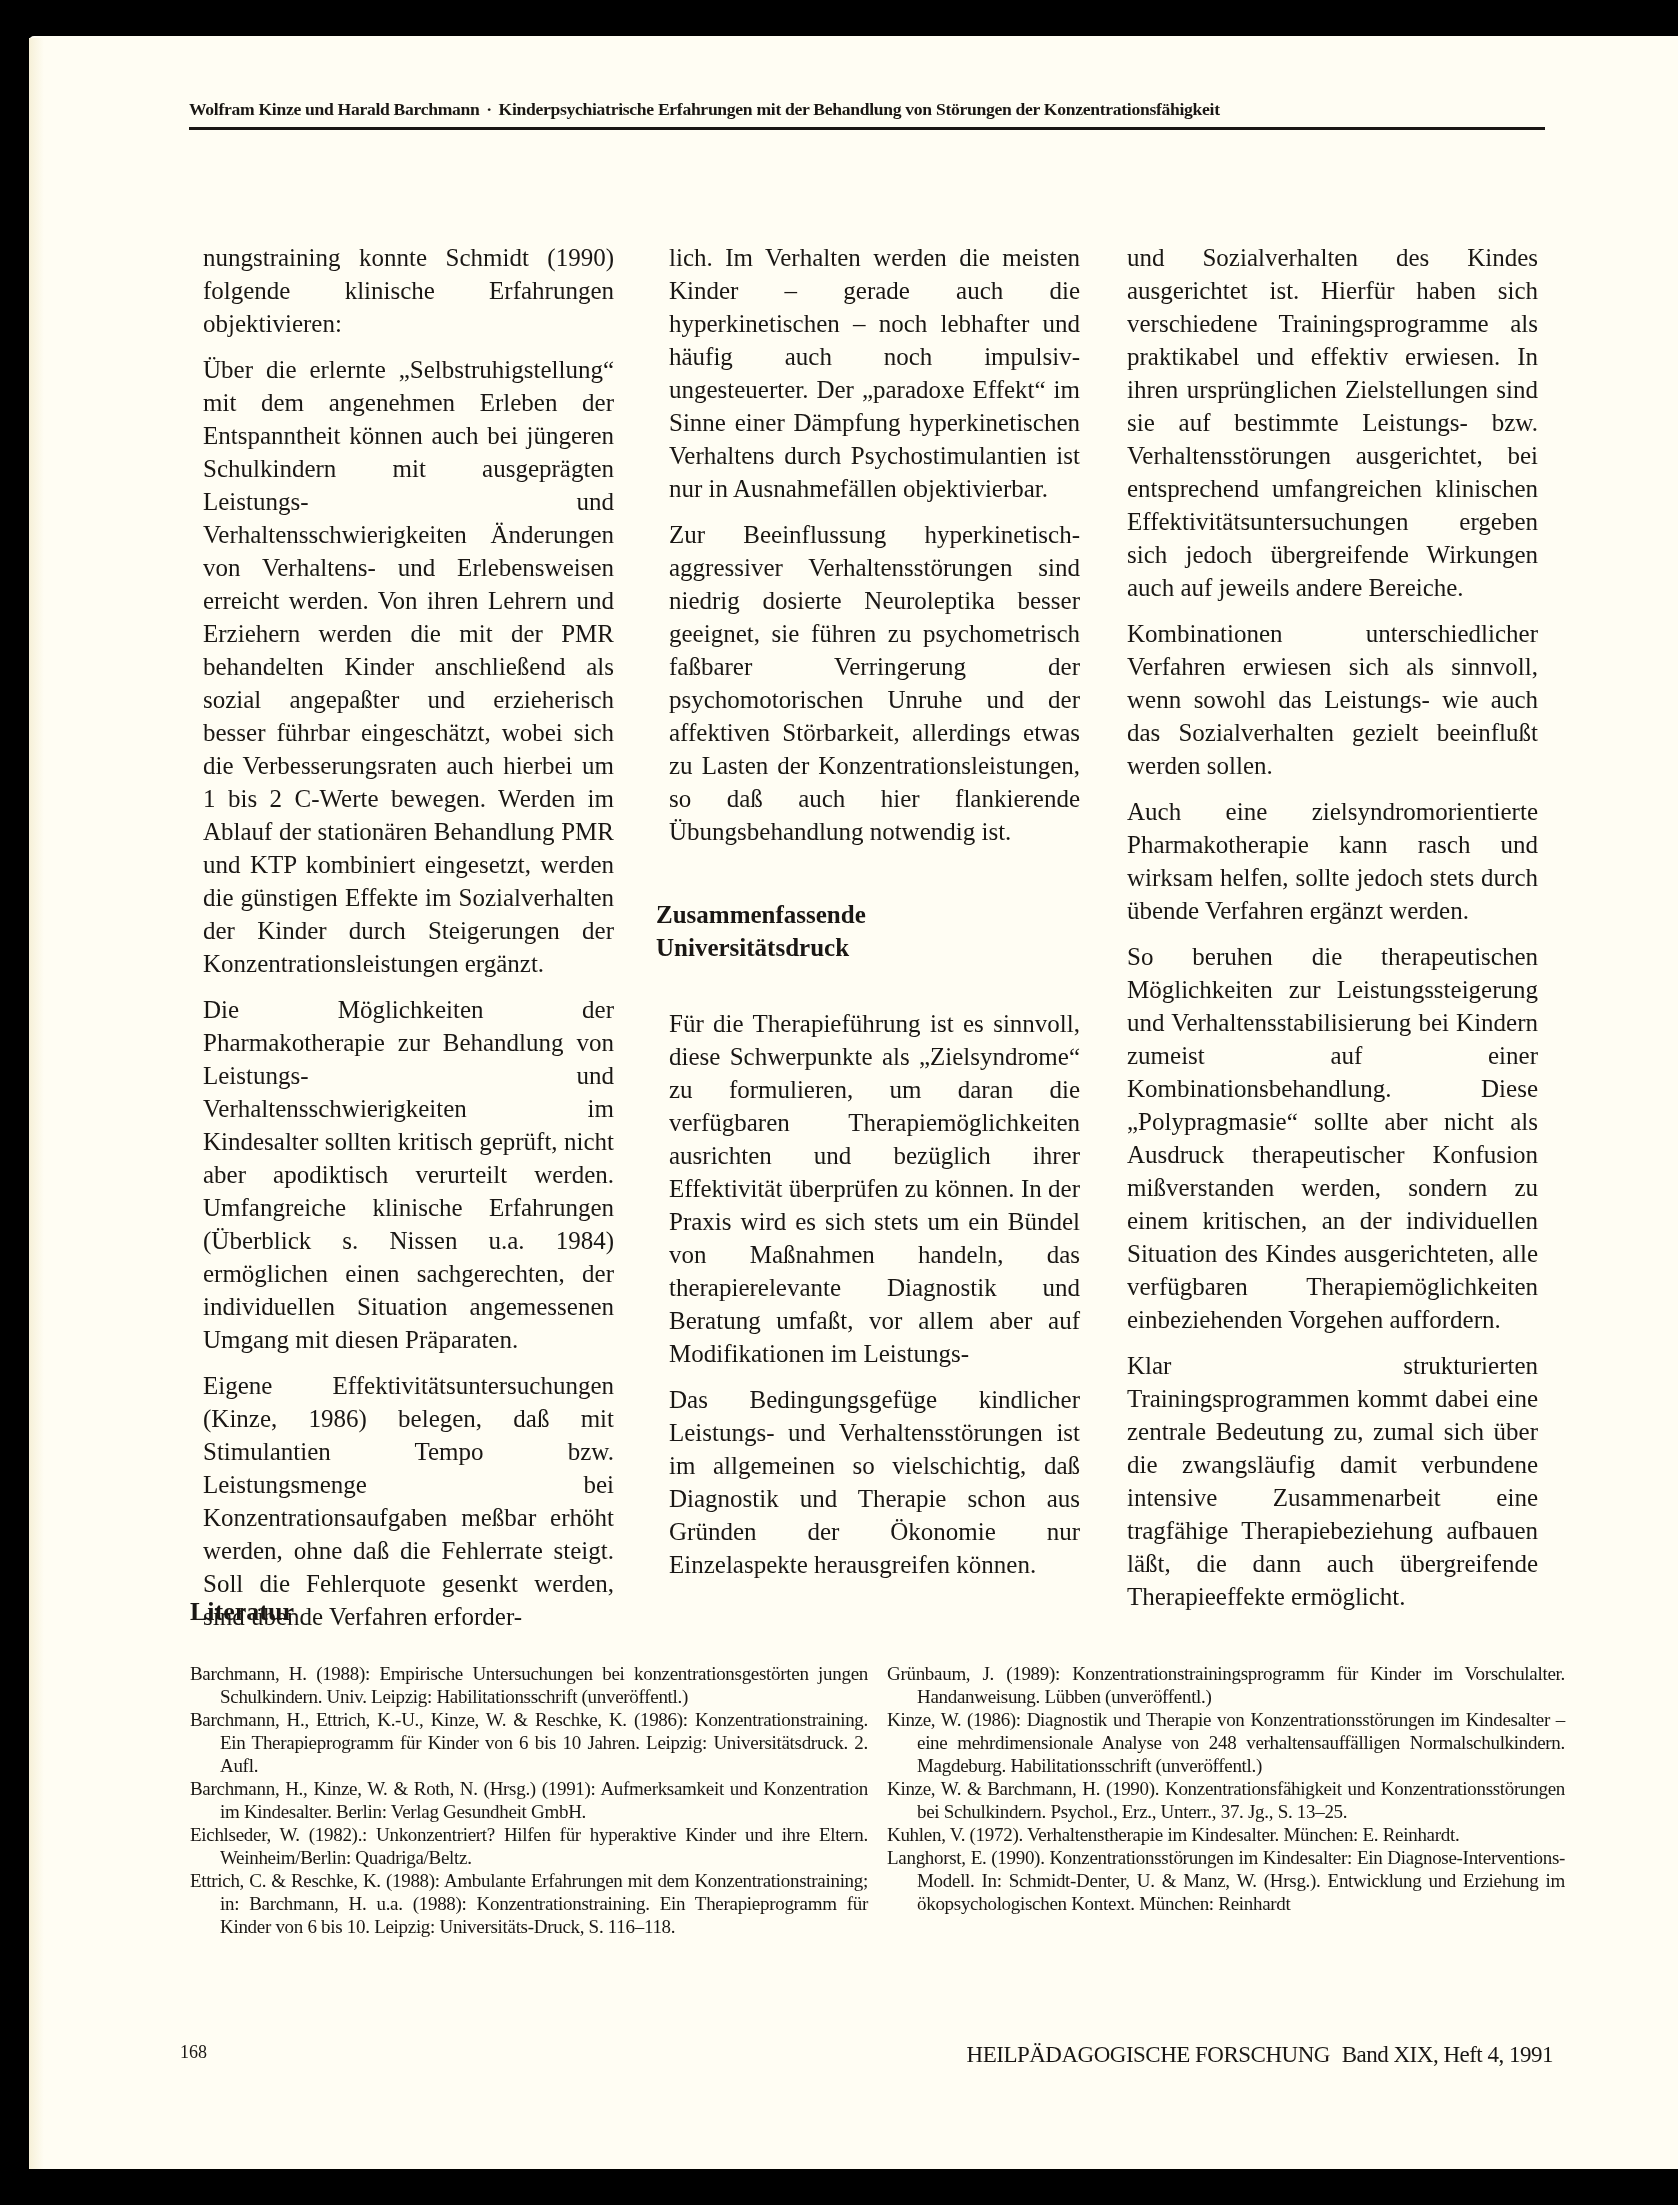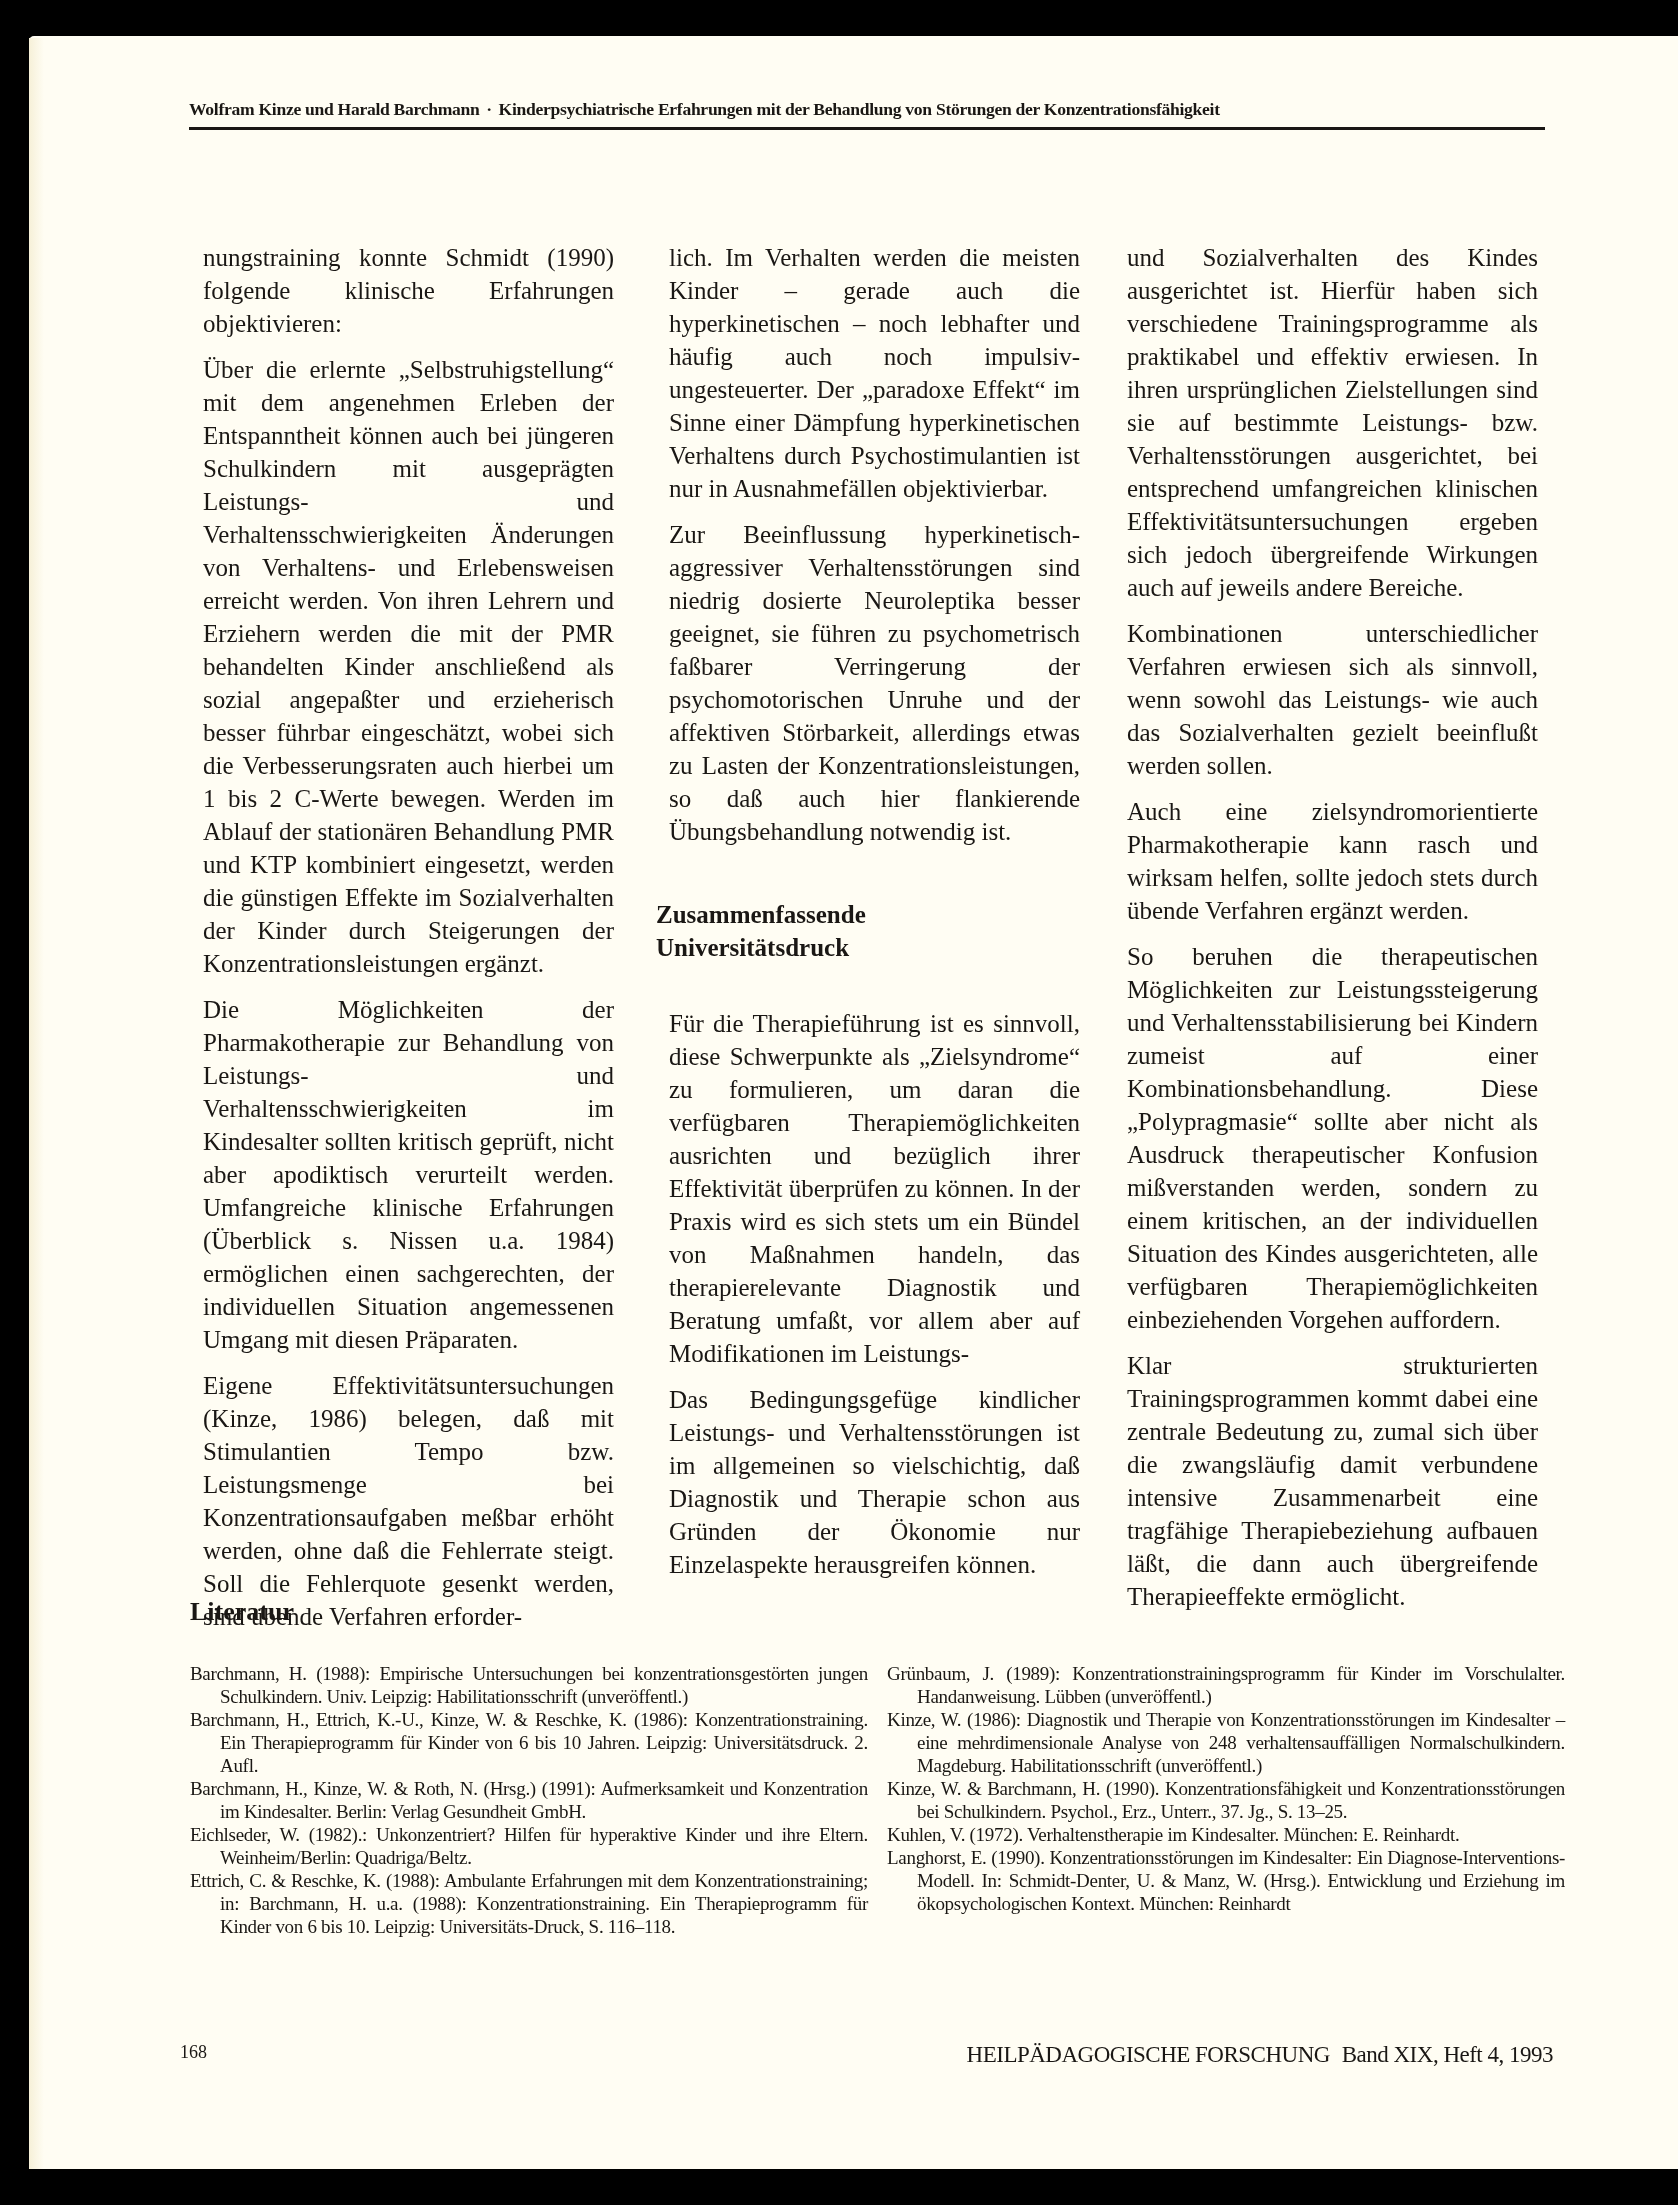--- a/index.html
+++ b/index.html
@@ -145,15 +145,15 @@
 <div class="refs refs-right">
   <p class="ref">Grünbaum, J. (1989): Konzentrationstrainingsprogramm für Kinder im Vorschulalter. Handanweisung. Lübben (unveröffentl.)</p>
   <p class="ref">Kinze, W. (1986): Diagnostik und Therapie von Konzentrationsstörungen im Kindesalter – eine mehrdimensionale Analyse von 248 verhaltensauffälligen Normalschulkindern. Magdeburg. Habilitationsschrift (unveröffentl.)</p>
   <p class="ref">Kinze, W. &amp; Barchmann, H. (1990). Konzentrationsfähigkeit und Konzentrationsstörungen bei Schulkindern. Psychol., Erz., Unterr., 37. Jg., S. 13–25.</p>
   <p class="ref">Kuhlen, V. (1972). Verhaltenstherapie im Kindesalter. München: E. Reinhardt.</p>
   <p class="ref">Langhorst, E. (1990). Konzentrationsstörungen im Kindesalter: Ein Diagnose-Interventions-Modell. In: Schmidt-Denter, U. &amp; Manz, W. (Hrsg.). Entwicklung und Erziehung im ökopsychologischen Kontext. München: Reinhardt</p>
 </div>
 
 <div class="footer-page">168</div>
 <div class="footer-journal">
-  <span>HEILPÄDAGOGISCHE FORSCHUNG</span><span class="issue">Band XIX, Heft 4, 1993</span>
+  <span>HEILPÄDAGOGISCHE FORSCHUNG</span><span class="issue">Band XIX, Heft 4, 1991</span>
 </div>
 
 
 </body></html>

